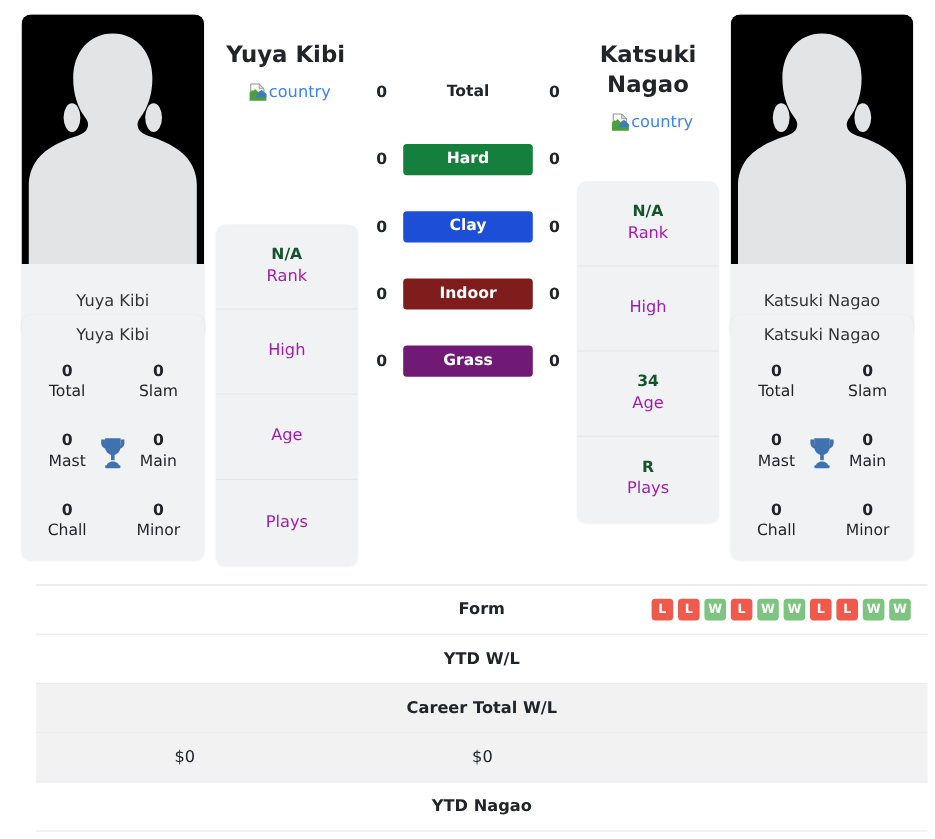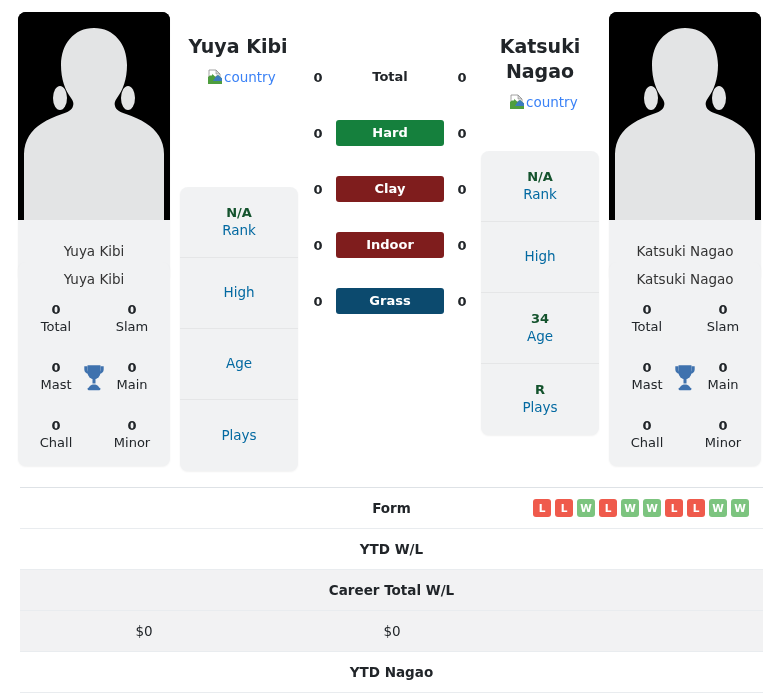--- a/index.html
+++ b/index.html
@@ -141,21 +141,21 @@
     height: 71px;
     display: flex;
     flex-direction: column;
     align-items: center;
     justify-content: center;
     border-bottom: 1px solid #e5e6e7;
     line-height: 1.3;
   }
   .bio-row:last-child { border-bottom: none; }
   .bio-val { font-size: 13px; font-weight: 700; color: #14532d; }
-  .bio-lab { font-size: 13.5px; font-weight: 400; color: #0369a1; }
+  .bio-lab { font-size: 13.5px; font-weight: 400; color: #a21caf; }
 
   
   .surface-row {
     position: absolute;
     left: 300px;
     width: 180px;
     height: 26px;
     display: flex;
     align-items: center;
   }
@@ -178,21 +178,21 @@
   }
   .surface-badge.plain {
     color: #212529;
     background: transparent;
     font-weight: 700;
   }
 
   
   .stat-table {
     position: absolute;
-    left: 20px;
+    left: 30px;
     top: 487px;
     width: 743px;
     border-top: 1px solid #dee2e6;
   }
   .stat-row {
     display: flex;
     align-items: center;
     height: 41px;
     border-bottom: 1px solid #e9ecef;
   }
@@ -419,33 +419,33 @@
     </div>
 
     <div class="surface-row" style="top:120px">
       <span class="surface-num">0</span>
       <span class="surface-badge" style="background:#15803d">Hard</span>
       <span class="surface-num">0</span>
     </div>
 
     <div class="surface-row" style="top:176px">
       <span class="surface-num">0</span>
-      <span class="surface-badge" style="background:#7f1d1d">Clay</span>
+      <span class="surface-badge" style="background:#1d4ed8">Clay</span>
       <span class="surface-num">0</span>
     </div>
 
     <div class="surface-row" style="top:232px">
       <span class="surface-num">0</span>
       <span class="surface-badge" style="background:#7f1d1d">Indoor</span>
       <span class="surface-num">0</span>
     </div>
 
     <div class="surface-row" style="top:288px">
       <span class="surface-num">0</span>
-      <span class="surface-badge" style="background:#0c4a6e">Grass</span>
+      <span class="surface-badge" style="background:#701a75">Grass</span>
       <span class="surface-num">0</span>
     </div>
 
   </div>
 
   <div class="stat-table">
 
     <div class="stat-row">
       <div class="stat-left"></div>
       <div class="stat-mid">Form</div>

